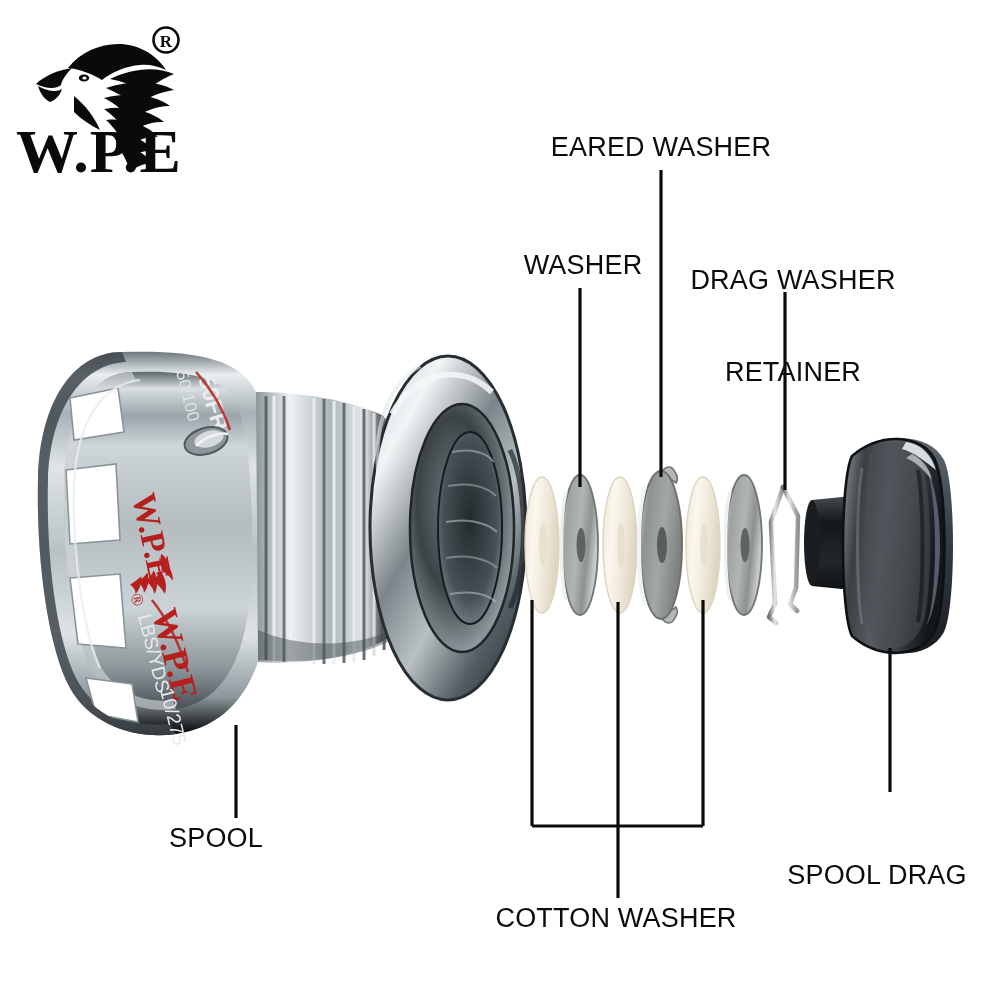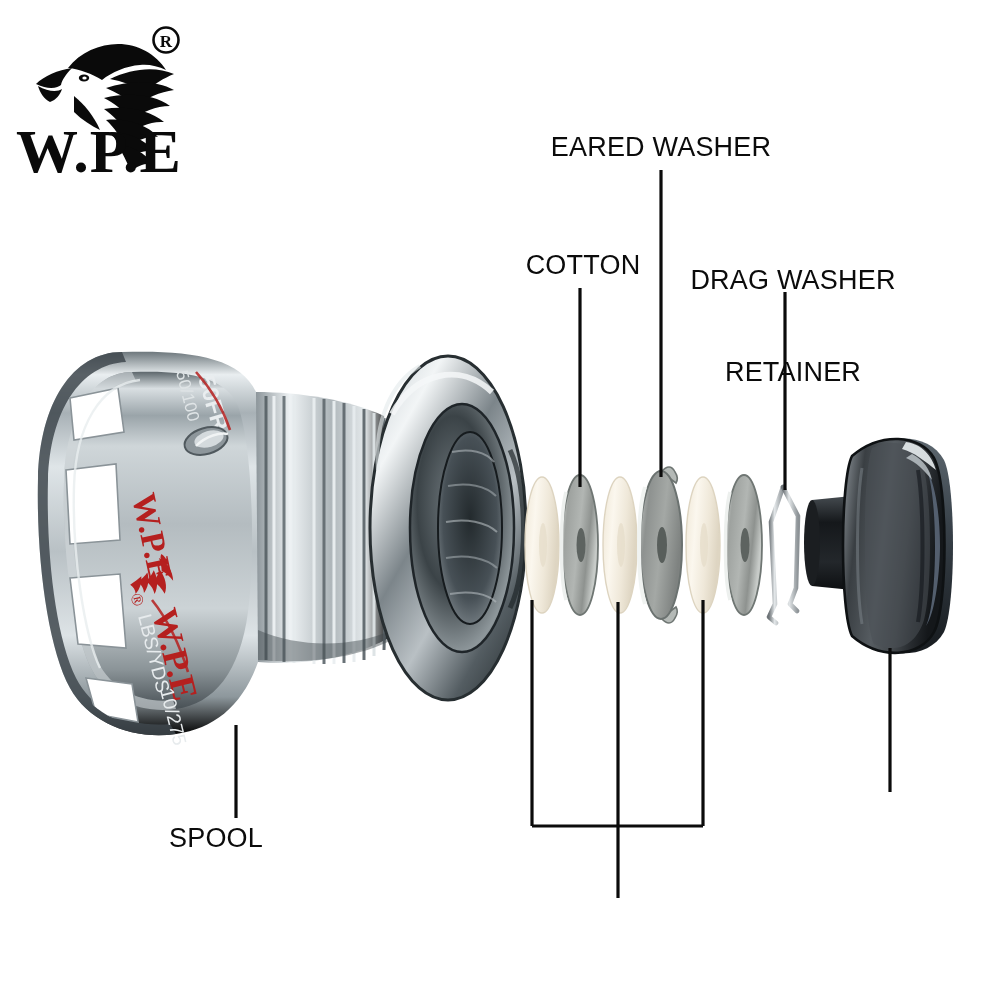--- a/index.html
+++ b/index.html
@@ -426,21 +426,23 @@
     </g>
   </svg>
 
   <div class="label c two" id="lbl-drag-ret">
     <div>DRAG WASHER</div>
     <div>RETAINER</div>
   </div>
 
   <div class="label c" id="lbl-eared">EARED WASHER</div>
 
-  <div class="label c" id="lbl-washer">COTTON</div>
+  <div class="label c" id="lbl-washer">WASHER</div>
 
   <div class="label c" id="lbl-spool">SPOOL</div>
 
+  <div class="label c" id="lbl-cotton">COTTON WASHER</div>
 
   <div class="label c two" id="lbl-spool-drag">
+    <div>SPOOL DRAG</div>
   </div>
 
 </div>
 
 </body></html>

